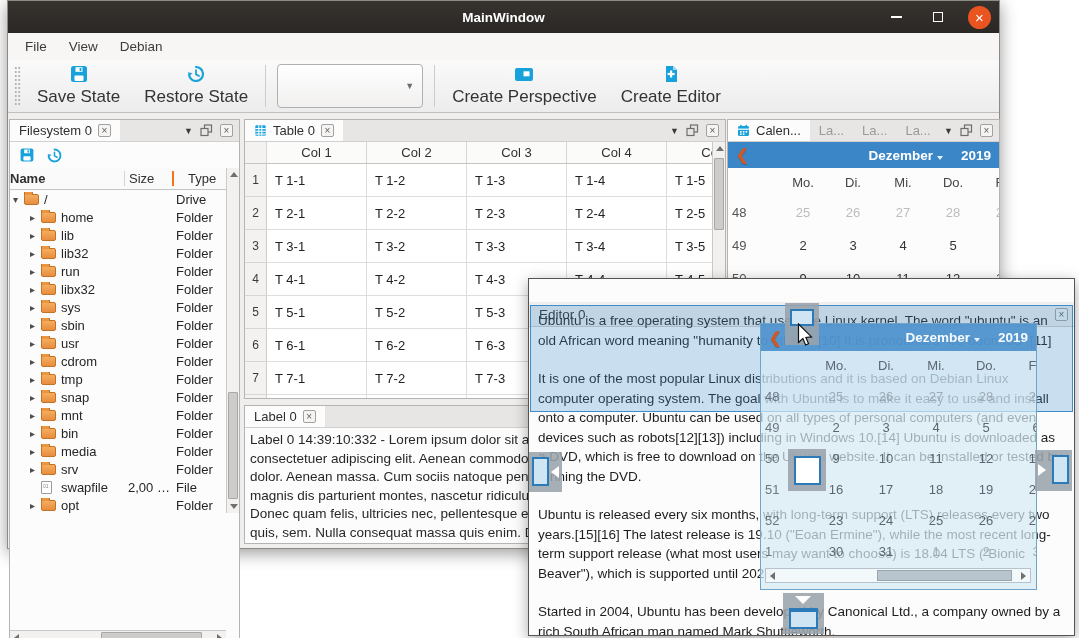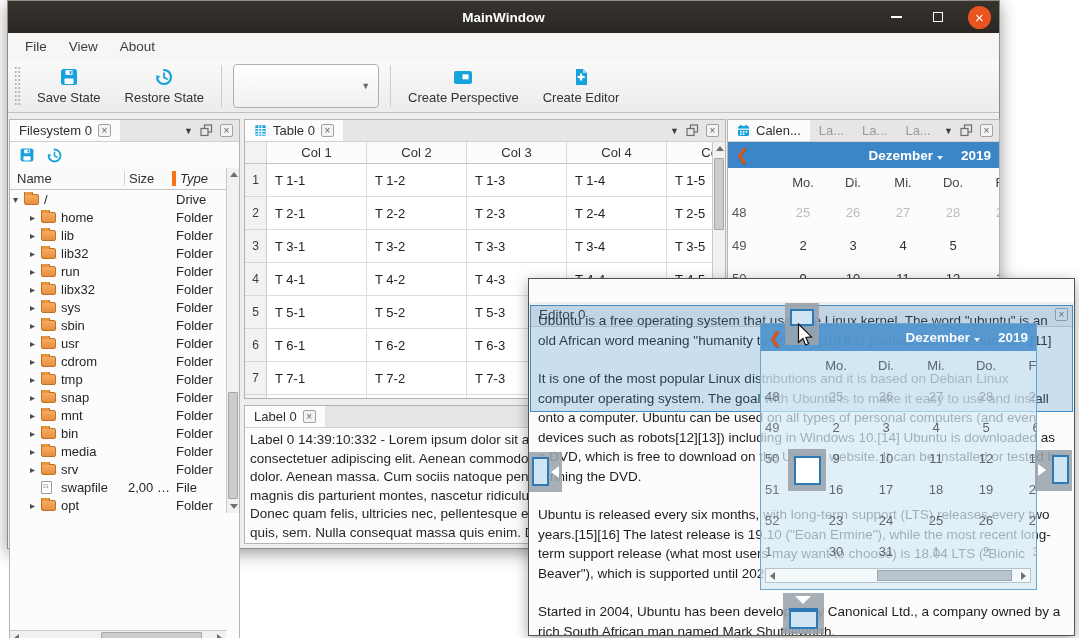--- a/index.html
+++ b/index.html
@@ -24,21 +24,21 @@
       display:flex;align-items:center;padding-left:6px;font-size:13.5px;color:#3b3b3b;}
   .menu-item{padding:4px 11px;}
 
   .toolbar{position:absolute;left:0;top:59px;right:0;height:53px;
       background:linear-gradient(#fafafa,#ececec);border-bottom:1px solid #c2c0be;
       display:flex;align-items:center;}
   .tb-grip{width:7px;height:40px;margin:0 4px 0 6px;
       background-image:radial-gradient(#b4b2b0 1px,transparent 1.2px);background-size:3.5px 4px;}
   .tb-btn{display:flex;flex-direction:column;align-items:center;justify-content:center;
       padding:3px 12px 4px;gap:3px;}
-  .tb-btn .lbl{font-size:13px;color:#333;white-space:nowrap;}
+  .tb-btn .lbl{font-size:17px;color:#333;white-space:nowrap;}
   .tb-sep{width:1px;height:42px;background:#cecccb;margin:0 5px;}
   .combo{height:44px;width:146px;margin:0 6px;border:1px solid #b2b0ae;border-radius:4px;
       background:linear-gradient(#ffffff,#f1f0ef);display:flex;align-items:center;
       padding:0 8px 0 12px;font-size:13.5px;color:#3a3a3a;}
   .combo .arr{margin-left:auto;font-size:9px;color:#6d6d6d;}
 
   
   .dockarea{position:absolute;left:0;top:112px;right:0;bottom:0;background:#efeeec;}
   .dock{position:absolute;background:#fcfcfc;border:1px solid #b6b4b2;}
   .dock-tabs{position:absolute;left:0;top:0;right:0;height:22px;background:#e7e6e5;
@@ -51,23 +51,23 @@
   .dock-ctrls{margin-left:auto;display:flex;align-items:center;gap:7px;padding-right:6px;}
   .ctrl-menu{font-size:9px;color:#3a3a3a;}
   .icon-svg{display:block;}
 
   
   .fs-dock{left:1px;top:6px;width:231px;height:541px;}
   .fs-toolbar{position:absolute;left:0;top:22px;right:0;height:26px;background:#fcfcfc;
       display:flex;align-items:center;gap:11px;padding-left:9px;}
   .fs-header{position:absolute;left:0;top:48px;width:216px;height:22px;background:#fafafa;
       border-bottom:1px solid #c7c5c3;display:flex;font-size:13px;color:#2f2f2f;align-items:center;}
-  .fs-header .h-name{width:114px;padding-left:7px;}
+  .fs-header .h-name{width:114px;font-weight:bold;}
   .fs-header .h-size{width:48px;border-left:1px solid #d6d4d2;padding-left:4px;}
-  .fs-header .h-type{width:54px;border-left:4px solid #f97316;padding-left:4px;font-style:italic;}
+  .fs-header .h-type{width:54px;border-left:2px solid #f97316;padding-left:14px;}
   .fs-body{position:absolute;left:0;top:70px;width:216px;height:323px;overflow:hidden;font-size:13px;}
   .fs-row{display:flex;height:18px;align-items:center;color:#262626;}
   .fs-cell-name{display:flex;align-items:center;width:114px;overflow:hidden;flex:0 0 114px;}
   .fs-row[data-ind="0"] .fs-cell-name{padding-left:3px;}
   .fs-row[data-ind="1"] .fs-cell-name{padding-left:20px;}
   .expander{width:11px;font-size:10px;color:#4c4c4c;flex:0 0 11px;}
   .fs-row[data-exp="open"] .expander::before{content:"▾";}
   .fs-row[data-exp="closed"] .expander::before{content:"▸";}
   .fs-ico{width:15px;height:11px;position:relative;flex:0 0 15px;margin-right:5px;margin-top:1px;}
   .fs-row[data-icon="folder"] .fs-ico{background:linear-gradient(#f5ad60,#e88d3e);
@@ -207,21 +207,21 @@
           </span>
       </div>
     </div>
 
     <div class="menubar">
 
         <span class="menu-item">File</span>
 
         <span class="menu-item">View</span>
 
-        <span class="menu-item">About</span>
+        <span class="menu-item">Debian</span>
       </div>
 
     <div class="toolbar">
       <div class="tb-grip"></div>
       <div class="tb-btn">
         <svg class="icon-svg" width="20" height="20" viewBox="0 0 20 20">
             <rect x="2" y="2" width="16" height="16" rx="2.5" fill="#18a2dc"></rect>
             <rect x="6.5" y="3.2" width="7" height="4.6" fill="#fff"></rect>
             <rect x="10.6" y="4" width="1.8" height="3" fill="#18a2dc"></rect>
             <rect x="5.5" y="11.5" width="9" height="5.5" rx="1" fill="#fff"></rect>

